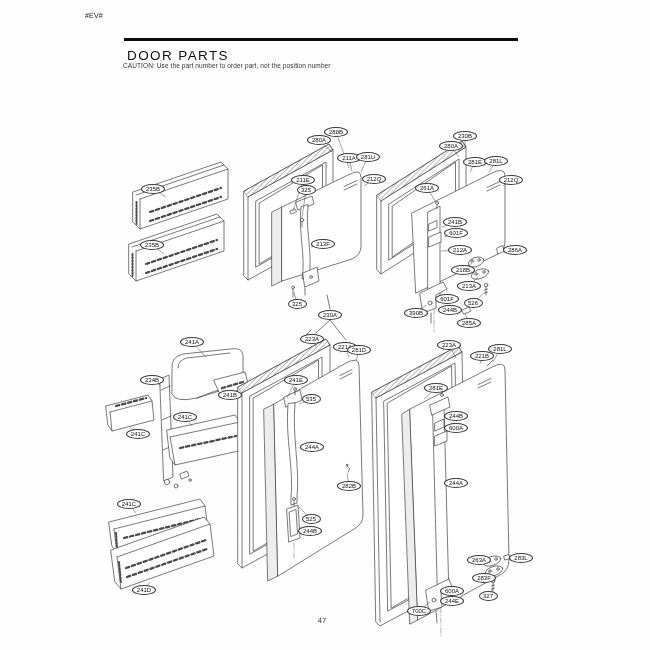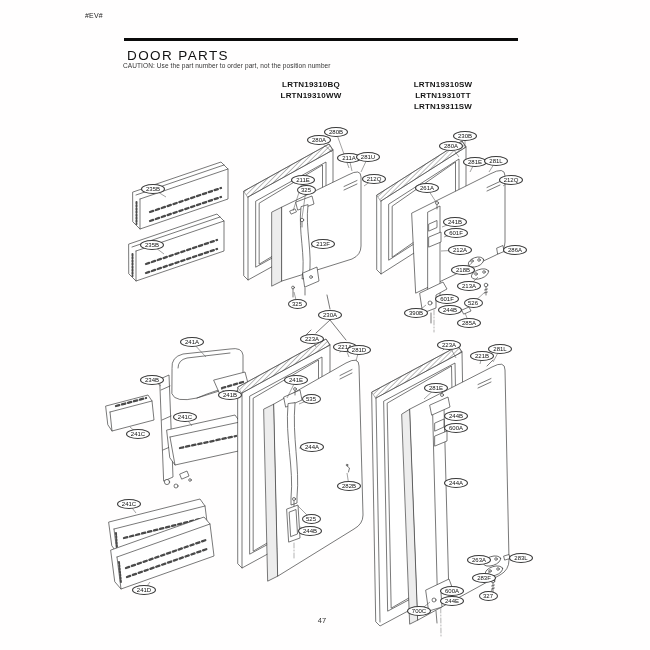--- a/index.html
+++ b/index.html
@@ -27,29 +27,20 @@
 </head>
 <body>
 
 <div class="page">
 
   <div class="doc-ref">#EV#</div>
   <div class="rule"></div>
   <h1 class="title">DOOR PARTS</h1>
   <div class="caution">CAUTION: Use the part number to order part, not the position number</div>
 
-  <div class="models models-left">
-    <div>LRTN19310BQ</div>
-    <div>LRTN19310WW</div>
-  </div>
-  <div class="models models-right">
-    <div>LRTN19310SW</div>
-    <div>LRTN19310TT</div>
-    <div>LRTN19311SW</div>
-  </div>
 
   <svg id="art" width="650" height="650">
     <defs>
       <pattern id="hx" width="3.5" height="3.5" patternUnits="userSpaceOnUse" patternTransform="rotate(45)">
         <line x1="0" y1="0" x2="0" y2="3.5"></line>
       </pattern>
       <g id="bin-shape">
         <path class="f" d="M-7,-7 L81,-37 L88,-30 L88,0 L0,30 L-7,23 Z"></path>
         <path d="M0,0 L88,-30 M0,0 L0,30 M-4,-4 L84,-34"></path>
         <line class="slots" x1="10" y1="13" x2="81" y2="-11"></line>

